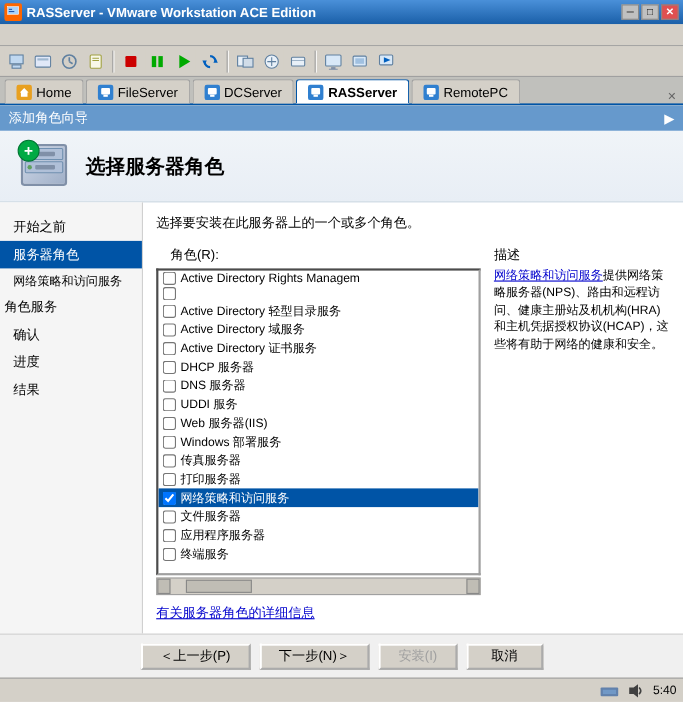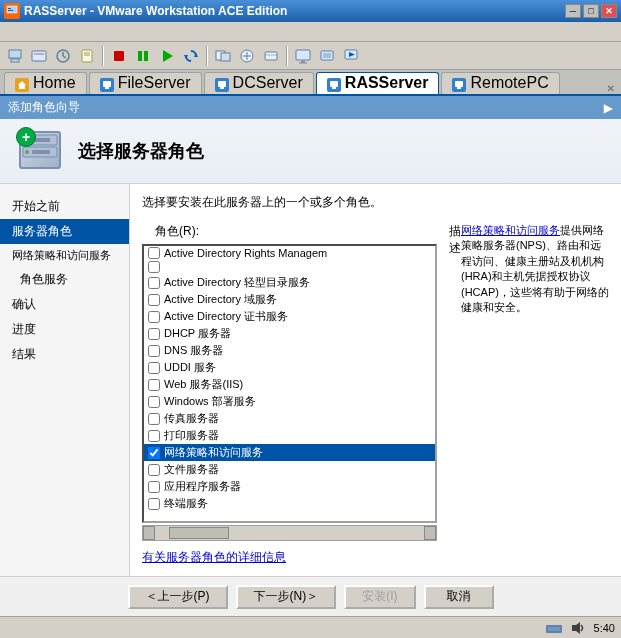--- a/index.html
+++ b/index.html
@@ -108,23 +108,23 @@
       gap: 2px;
       border-bottom: 2px solid #0054a6;
     }
     .tab {
       height: 22px;
       padding: 2px 10px;
       background: #d4d0c8;
       border: 1px solid #a0a0a0;
       border-bottom: none;
       display: flex;
-      align-items: flex-end;
+      align-items: center;
       gap: 4px;
-      font-size: 16px;
+      font-size: 12px;
       cursor: pointer;
       border-radius: 3px 3px 0 0;
     }
     .tab.active {
       background: #ffffff;
       border-color: #0054a6;
       font-weight: bold;
     }
     .tab-icon {
       width: 14px;
@@ -159,21 +159,21 @@
       padding: 4px 12px;
       font-size: 12px;
       color: #000;
       cursor: pointer;
     }
     .nav-item.active {
       background: #0054a6;
       color: white;
     }
     .nav-item.sub {
-      padding-left: 20px;
+      padding-left: 4px;
     }
 
     
     .wizard-content {
       flex: 1;
       padding: 10px 12px;
       display: flex;
       flex-direction: column;
       gap: 8px;
     }
@@ -224,20 +224,21 @@
     .role-item input[type=checkbox] {
       width: 12px;
       height: 12px;
       flex-shrink: 0;
     }
 
     
     .desc-section {
       width: 160px;
       display: flex;
+      flex-direction: column;
     }
     .desc-label {
       font-size: 12px;
       margin-bottom: 4px;
     }
     .desc-text {
       font-size: 11px;
       color: #000;
       line-height: 1.4;
     }

